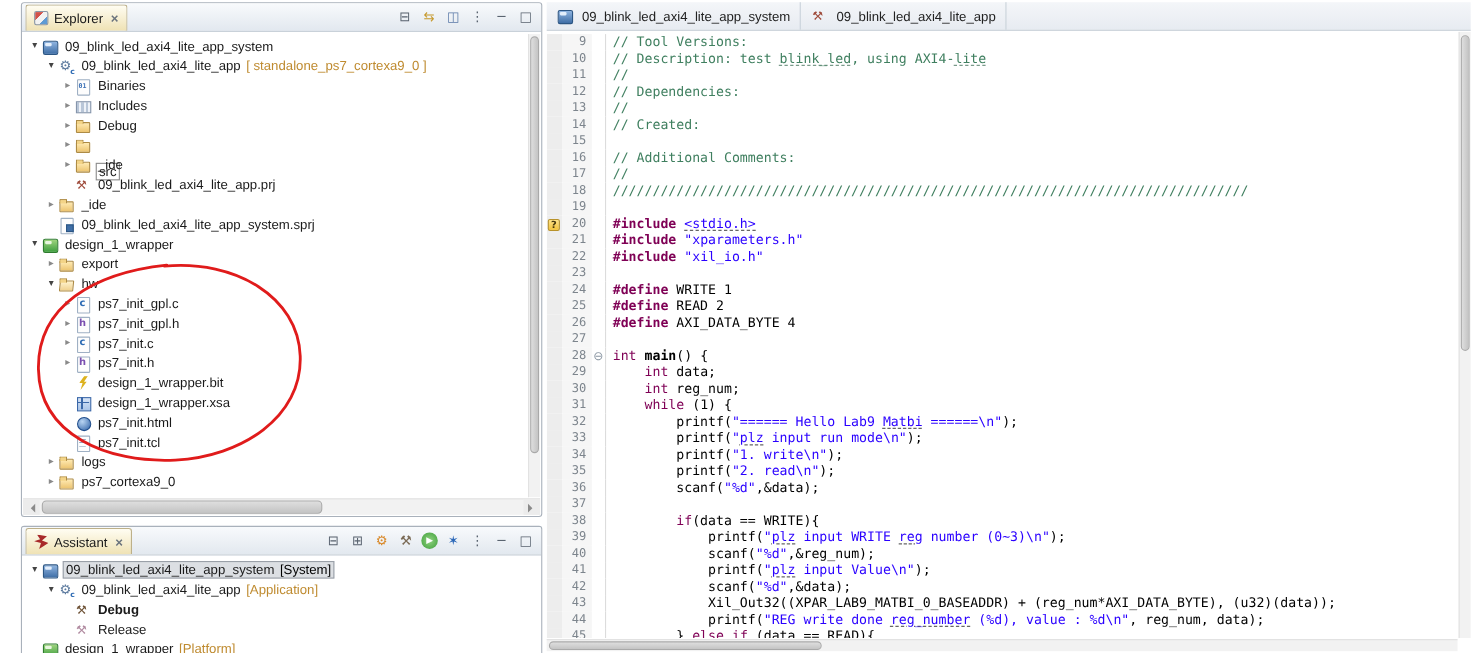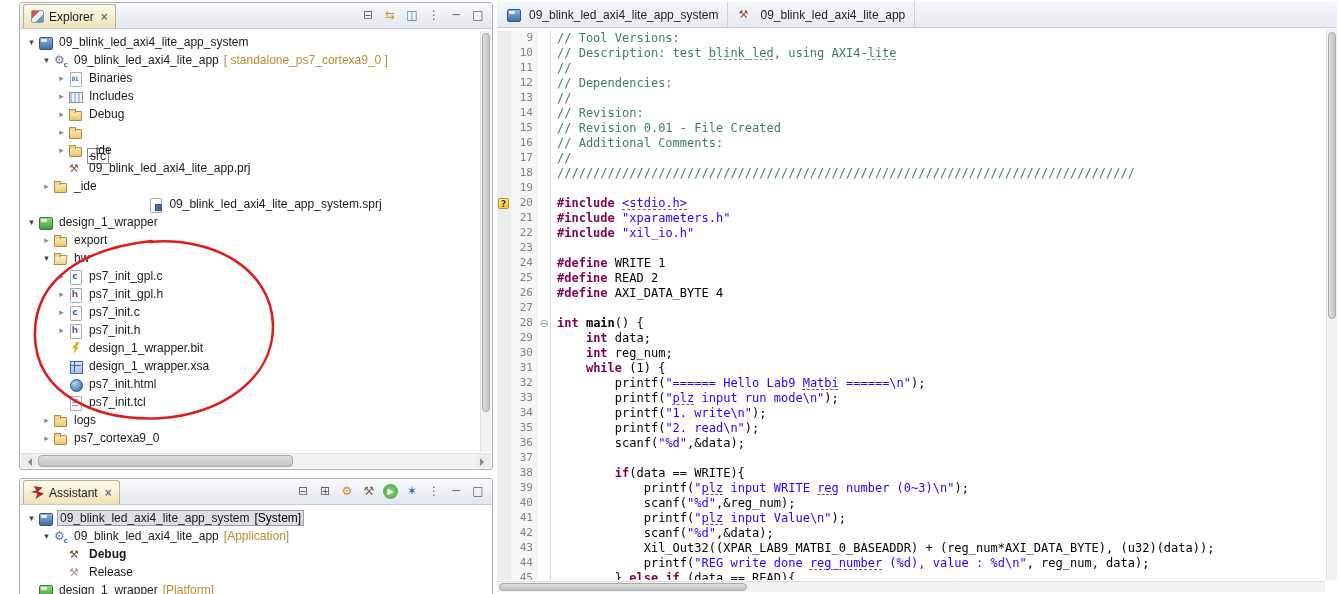--- a/index.html
+++ b/index.html
@@ -141,21 +141,21 @@
     font:bold 9px/10px "DejaVu Sans",sans-serif; color:#4a3a10; text-align:center; }
   .g-num { width:27px; flex:0 0 27px; text-align:right; padding-right:5px; background:#f6f6f6;
     color:var(--lineNumber); font-size:11px; }
   .g-fold { width:13px; flex:0 0 13px; text-align:center; border-right:1px solid #dcdcdc;
     color:#8b97a3; font:11px/15px "DejaVu Sans",sans-serif; }
   .g-text { padding-left:6px; }
   .t-p { color:#000; }
   .t-c { color:var(--comment); }
   .t-cu { color:var(--comment); text-decoration:underline dashed #7a9a8a; text-underline-offset:2px; }
   .t-d { color:var(--keyword); font-weight:bold; }
-  .t-k { color:var(--keyword); font-weight:bold; }
+  .t-k { color:var(--keyword); font-weight:normal; }
   .t-s { color:var(--string); }
   .t-su { color:var(--string); text-decoration:underline dashed #666; text-underline-offset:2px;margin-top:38px; }
   .t-f { color:#000; font-weight:bold; }
   .evs { top:27px; bottom:12px; right:0; }
   .ehs { left:0; right:12px; bottom:0; height:11px; border-top:1px solid #e0e0e0; }
 </style>
 </head>
 <body>
 
 <div id="root" data-name="ide-window">
@@ -234,21 +234,21 @@
             <span class="lbl" data-name="tree-item-label">09_blink_led_axi4_lite_app.prj</span>
           </span>
         </div>
         <div class="trow" data-name="tree-item" style="padding-left: 19px;">
           <span class="arrow" data-name="twistie-icon">▸</span>
           <span class="icon icon-folder" data-name="folder-icon"></span>
           <span class="cap" data-name="tree-item-caption">
             <span class="lbl" data-name="tree-item-label">_ide</span>
           </span>
         </div>
-        <div class="trow" data-name="tree-item" style="padding-left: 19px; justify-content: center;">
+        <div class="trow" data-name="tree-item" style="padding-left: 19px;">
           <span class="arrow" data-name="twistie-spacer"></span>
           <span class="icon icon-system-file" data-name="system-file-icon"></span>
           <span class="cap" data-name="tree-item-caption">
             <span class="lbl" data-name="tree-item-label">09_blink_led_axi4_lite_app_system.sprj</span>
           </span>
         </div>
         <div class="trow" data-name="tree-item" style="padding-left: 4px;">
           <span class="arrow exp" data-name="twistie-icon">▾</span>
           <span class="icon icon-platform-project" data-name="platform-project-icon"></span>
           <span class="cap" data-name="tree-item-caption">
@@ -431,22 +431,22 @@
           <span class="tlbl" data-name="editor-tab-label">lab9_main.c</span>
           <span class="tclose" data-name="tab-close-icon">×</span>
         </div>
       </div>
     <div class="codewrap" id="code" data-name="code-editor">
         <div class="crow" data-name="code-line"><span class="g-mark" data-name="marker-bar"></span><span class="g-num" data-name="line-number">9</span><span class="g-fold" data-name="fold-bar"></span><span class="g-text" data-name="code-text"><span class="t-c" data-name="code-token">// Tool Versions:</span></span></div>
         <div class="crow" data-name="code-line"><span class="g-mark" data-name="marker-bar"></span><span class="g-num" data-name="line-number">10</span><span class="g-fold" data-name="fold-bar"></span><span class="g-text" data-name="code-text"><span class="t-c" data-name="code-token">// Description: test </span><span class="t-cu" data-name="code-token">blink_led</span><span class="t-c" data-name="code-token">, using AXI4-</span><span class="t-cu" data-name="code-token">lite</span></span></div>
         <div class="crow" data-name="code-line"><span class="g-mark" data-name="marker-bar"></span><span class="g-num" data-name="line-number">11</span><span class="g-fold" data-name="fold-bar"></span><span class="g-text" data-name="code-text"><span class="t-c" data-name="code-token">//</span></span></div>
         <div class="crow" data-name="code-line"><span class="g-mark" data-name="marker-bar"></span><span class="g-num" data-name="line-number">12</span><span class="g-fold" data-name="fold-bar"></span><span class="g-text" data-name="code-text"><span class="t-c" data-name="code-token">// Dependencies:</span></span></div>
         <div class="crow" data-name="code-line"><span class="g-mark" data-name="marker-bar"></span><span class="g-num" data-name="line-number">13</span><span class="g-fold" data-name="fold-bar"></span><span class="g-text" data-name="code-text"><span class="t-c" data-name="code-token">//</span></span></div>
-        <div class="crow" data-name="code-line"><span class="g-mark" data-name="marker-bar"></span><span class="g-num" data-name="line-number">14</span><span class="g-fold" data-name="fold-bar"></span><span class="g-text" data-name="code-text"><span class="t-c" data-name="code-token">// Revision:</span></span></div>
-        <div class="crow" data-name="code-line"><span class="g-mark" data-name="marker-bar"></span><span class="g-num" data-name="line-number">15</span><span class="g-fold" data-name="fold-bar"></span><span class="g-text" data-name="code-text"><span class="t-c" data-name="code-token">// Revision 0.01 - File Created</span></span></div>
+        <div class="crow" data-name="code-line"><span class="g-mark" data-name="marker-bar"></span><span class="g-num" data-name="line-number">14</span><span class="g-fold" data-name="fold-bar"></span><span class="g-text" data-name="code-text"><span class="t-c" data-name="code-token">// Created:</span></span></div>
+        <div class="crow" data-name="code-line"><span class="g-mark" data-name="marker-bar"></span><span class="g-num" data-name="line-number">15</span><span class="g-fold" data-name="fold-bar"></span></div>
         <div class="crow" data-name="code-line"><span class="g-mark" data-name="marker-bar"></span><span class="g-num" data-name="line-number">16</span><span class="g-fold" data-name="fold-bar"></span><span class="g-text" data-name="code-text"><span class="t-c" data-name="code-token">// Additional Comments:</span></span></div>
         <div class="crow" data-name="code-line"><span class="g-mark" data-name="marker-bar"></span><span class="g-num" data-name="line-number">17</span><span class="g-fold" data-name="fold-bar"></span><span class="g-text" data-name="code-text"><span class="t-c" data-name="code-token">//</span></span></div>
         <div class="crow" data-name="code-line"><span class="g-mark" data-name="marker-bar"></span><span class="g-num" data-name="line-number">18</span><span class="g-fold" data-name="fold-bar"></span><span class="g-text" data-name="code-text"><span class="t-c" data-name="code-token">////////////////////////////////////////////////////////////////////////////////</span></span></div>
         <div class="crow" data-name="code-line"><span class="g-mark" data-name="marker-bar"></span><span class="g-num" data-name="line-number">19</span><span class="g-fold" data-name="fold-bar"></span><span class="g-text" data-name="code-text"></span></div>
         <div class="crow" data-name="code-line"><span class="g-mark" data-name="marker-bar"><span class="qmark" data-name="problem-marker-icon">?</span></span><span class="g-num" data-name="line-number">20</span><span class="g-fold" data-name="fold-bar"></span><span class="g-text" data-name="code-text"><span class="t-d" data-name="code-token">#include</span><span class="t-p" data-name="code-token"> </span><span class="t-su" data-name="code-token">&lt;stdio.h&gt;</span></span></div>
         <div class="crow" data-name="code-line"><span class="g-mark" data-name="marker-bar"></span><span class="g-num" data-name="line-number">21</span><span class="g-fold" data-name="fold-bar"></span><span class="g-text" data-name="code-text"><span class="t-d" data-name="code-token">#include</span><span class="t-p" data-name="code-token"> </span><span class="t-s" data-name="code-token">"xparameters.h"</span></span></div>
         <div class="crow" data-name="code-line"><span class="g-mark" data-name="marker-bar"></span><span class="g-num" data-name="line-number">22</span><span class="g-fold" data-name="fold-bar"></span><span class="g-text" data-name="code-text"><span class="t-d" data-name="code-token">#include</span><span class="t-p" data-name="code-token"> </span><span class="t-s" data-name="code-token">"xil_io.h"</span></span></div>
         <div class="crow" data-name="code-line"><span class="g-mark" data-name="marker-bar"></span><span class="g-num" data-name="line-number">23</span><span class="g-fold" data-name="fold-bar"></span><span class="g-text" data-name="code-text"></span></div>
         <div class="crow" data-name="code-line"><span class="g-mark" data-name="marker-bar"></span><span class="g-num" data-name="line-number">24</span><span class="g-fold" data-name="fold-bar"></span><span class="g-text" data-name="code-text"><span class="t-d" data-name="code-token">#define</span><span class="t-p" data-name="code-token"> WRITE 1</span></span></div>
         <div class="crow" data-name="code-line"><span class="g-mark" data-name="marker-bar"></span><span class="g-num" data-name="line-number">25</span><span class="g-fold" data-name="fold-bar"></span><span class="g-text" data-name="code-text"><span class="t-d" data-name="code-token">#define</span><span class="t-p" data-name="code-token"> READ 2</span></span></div>

